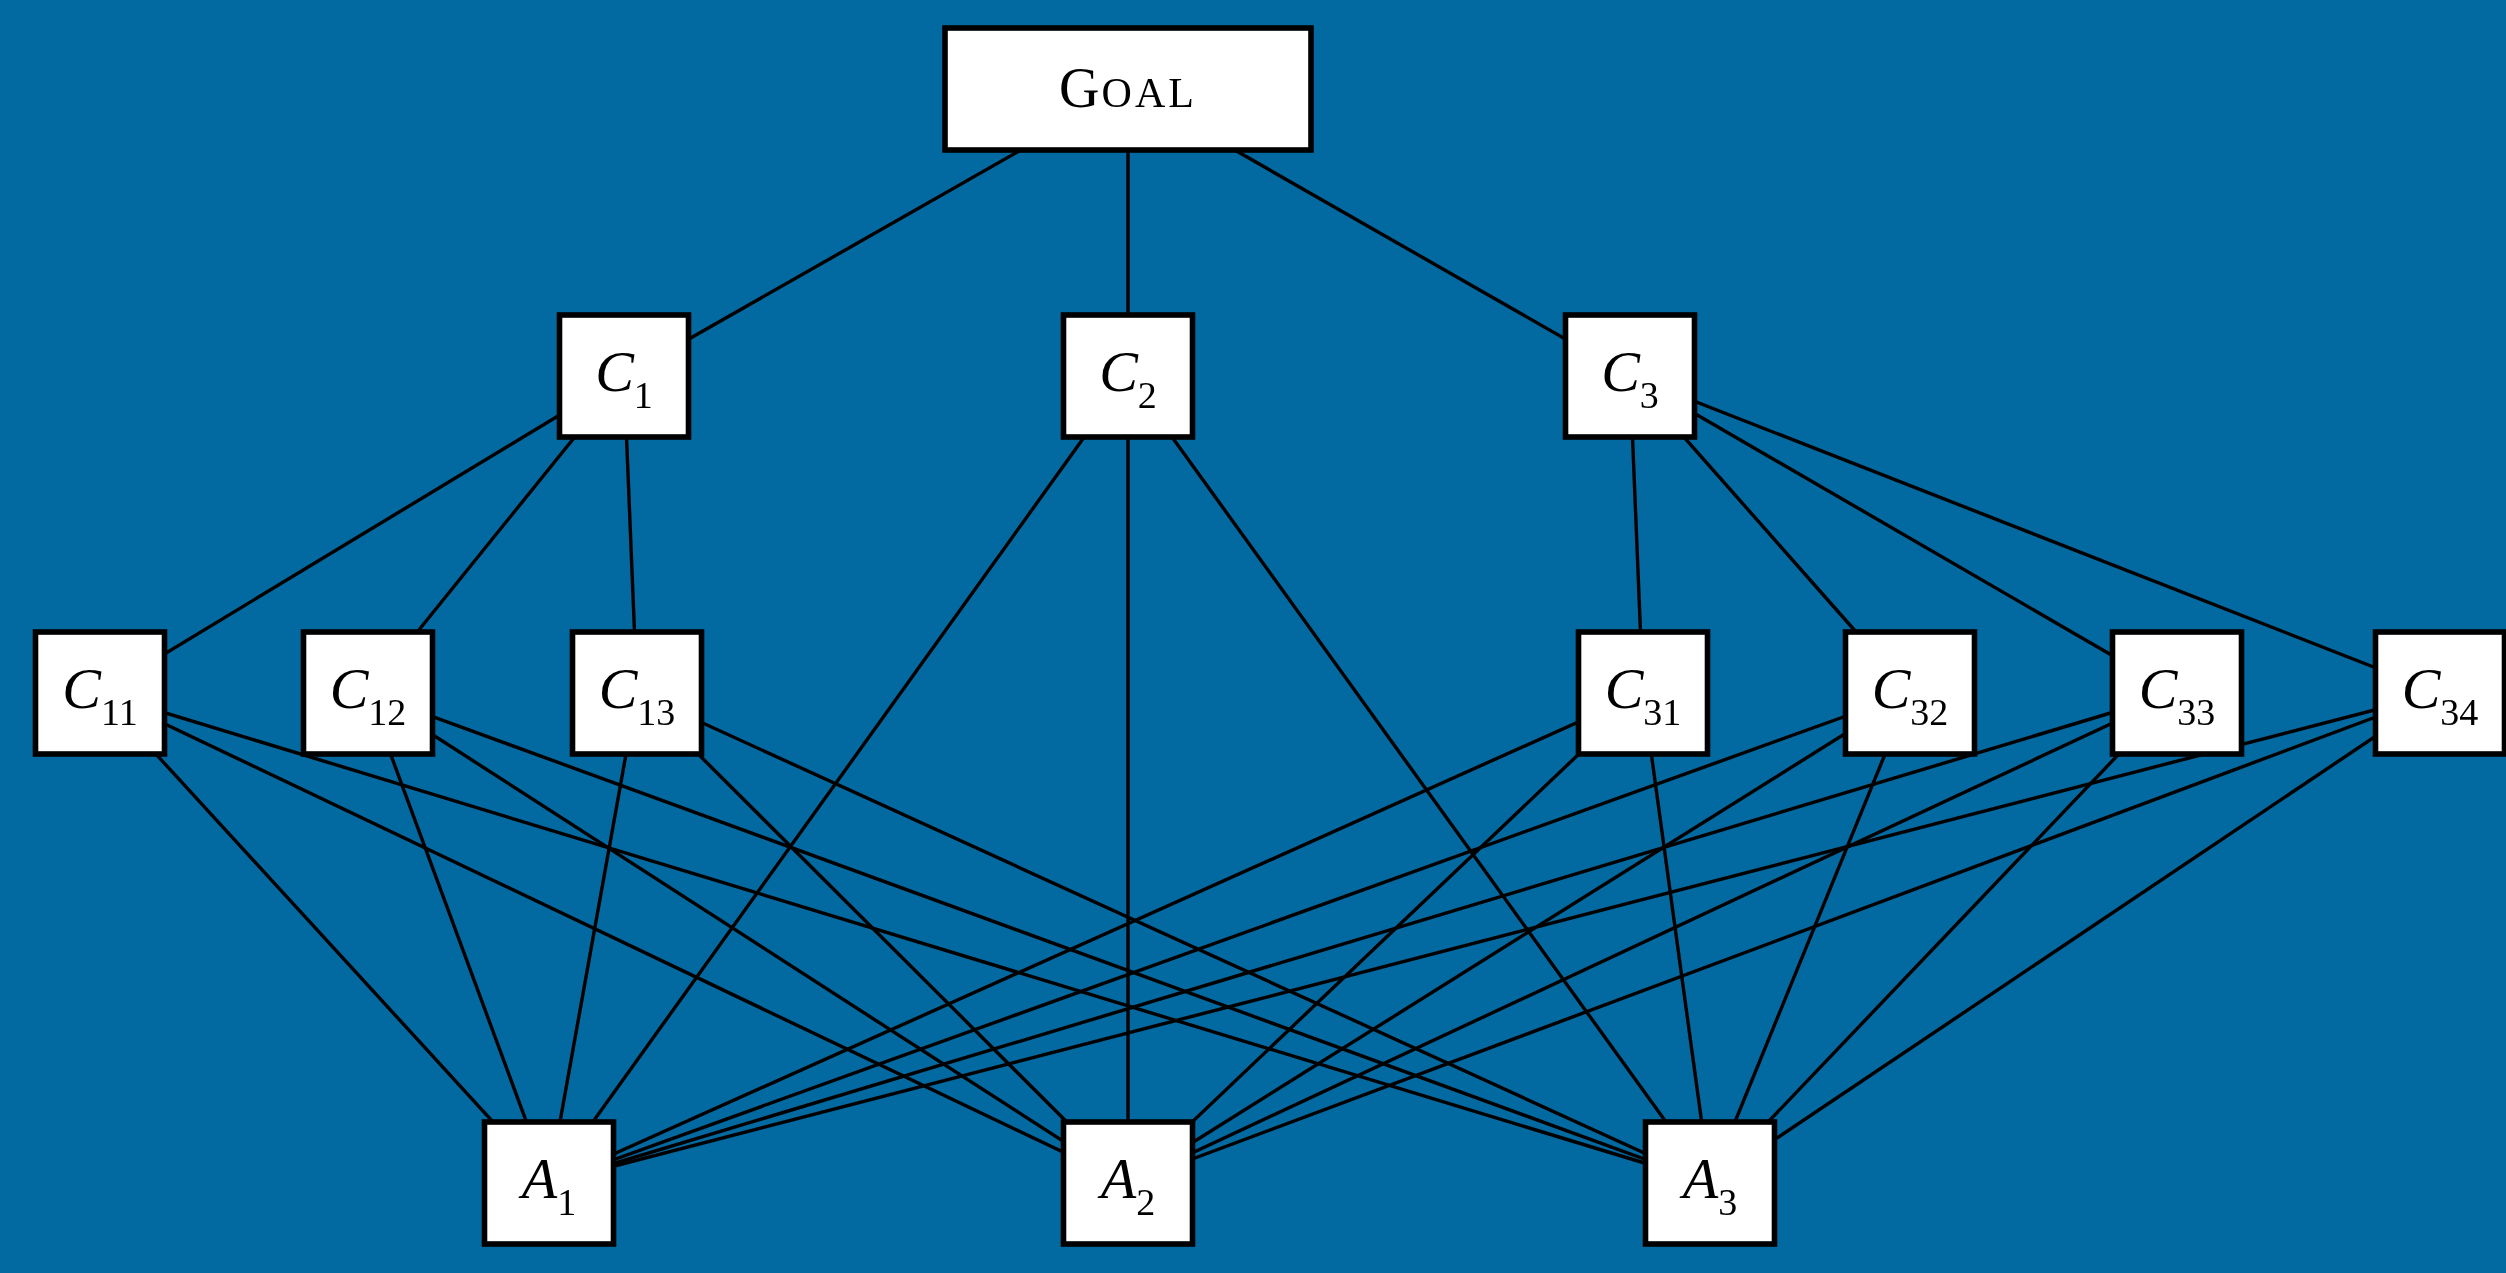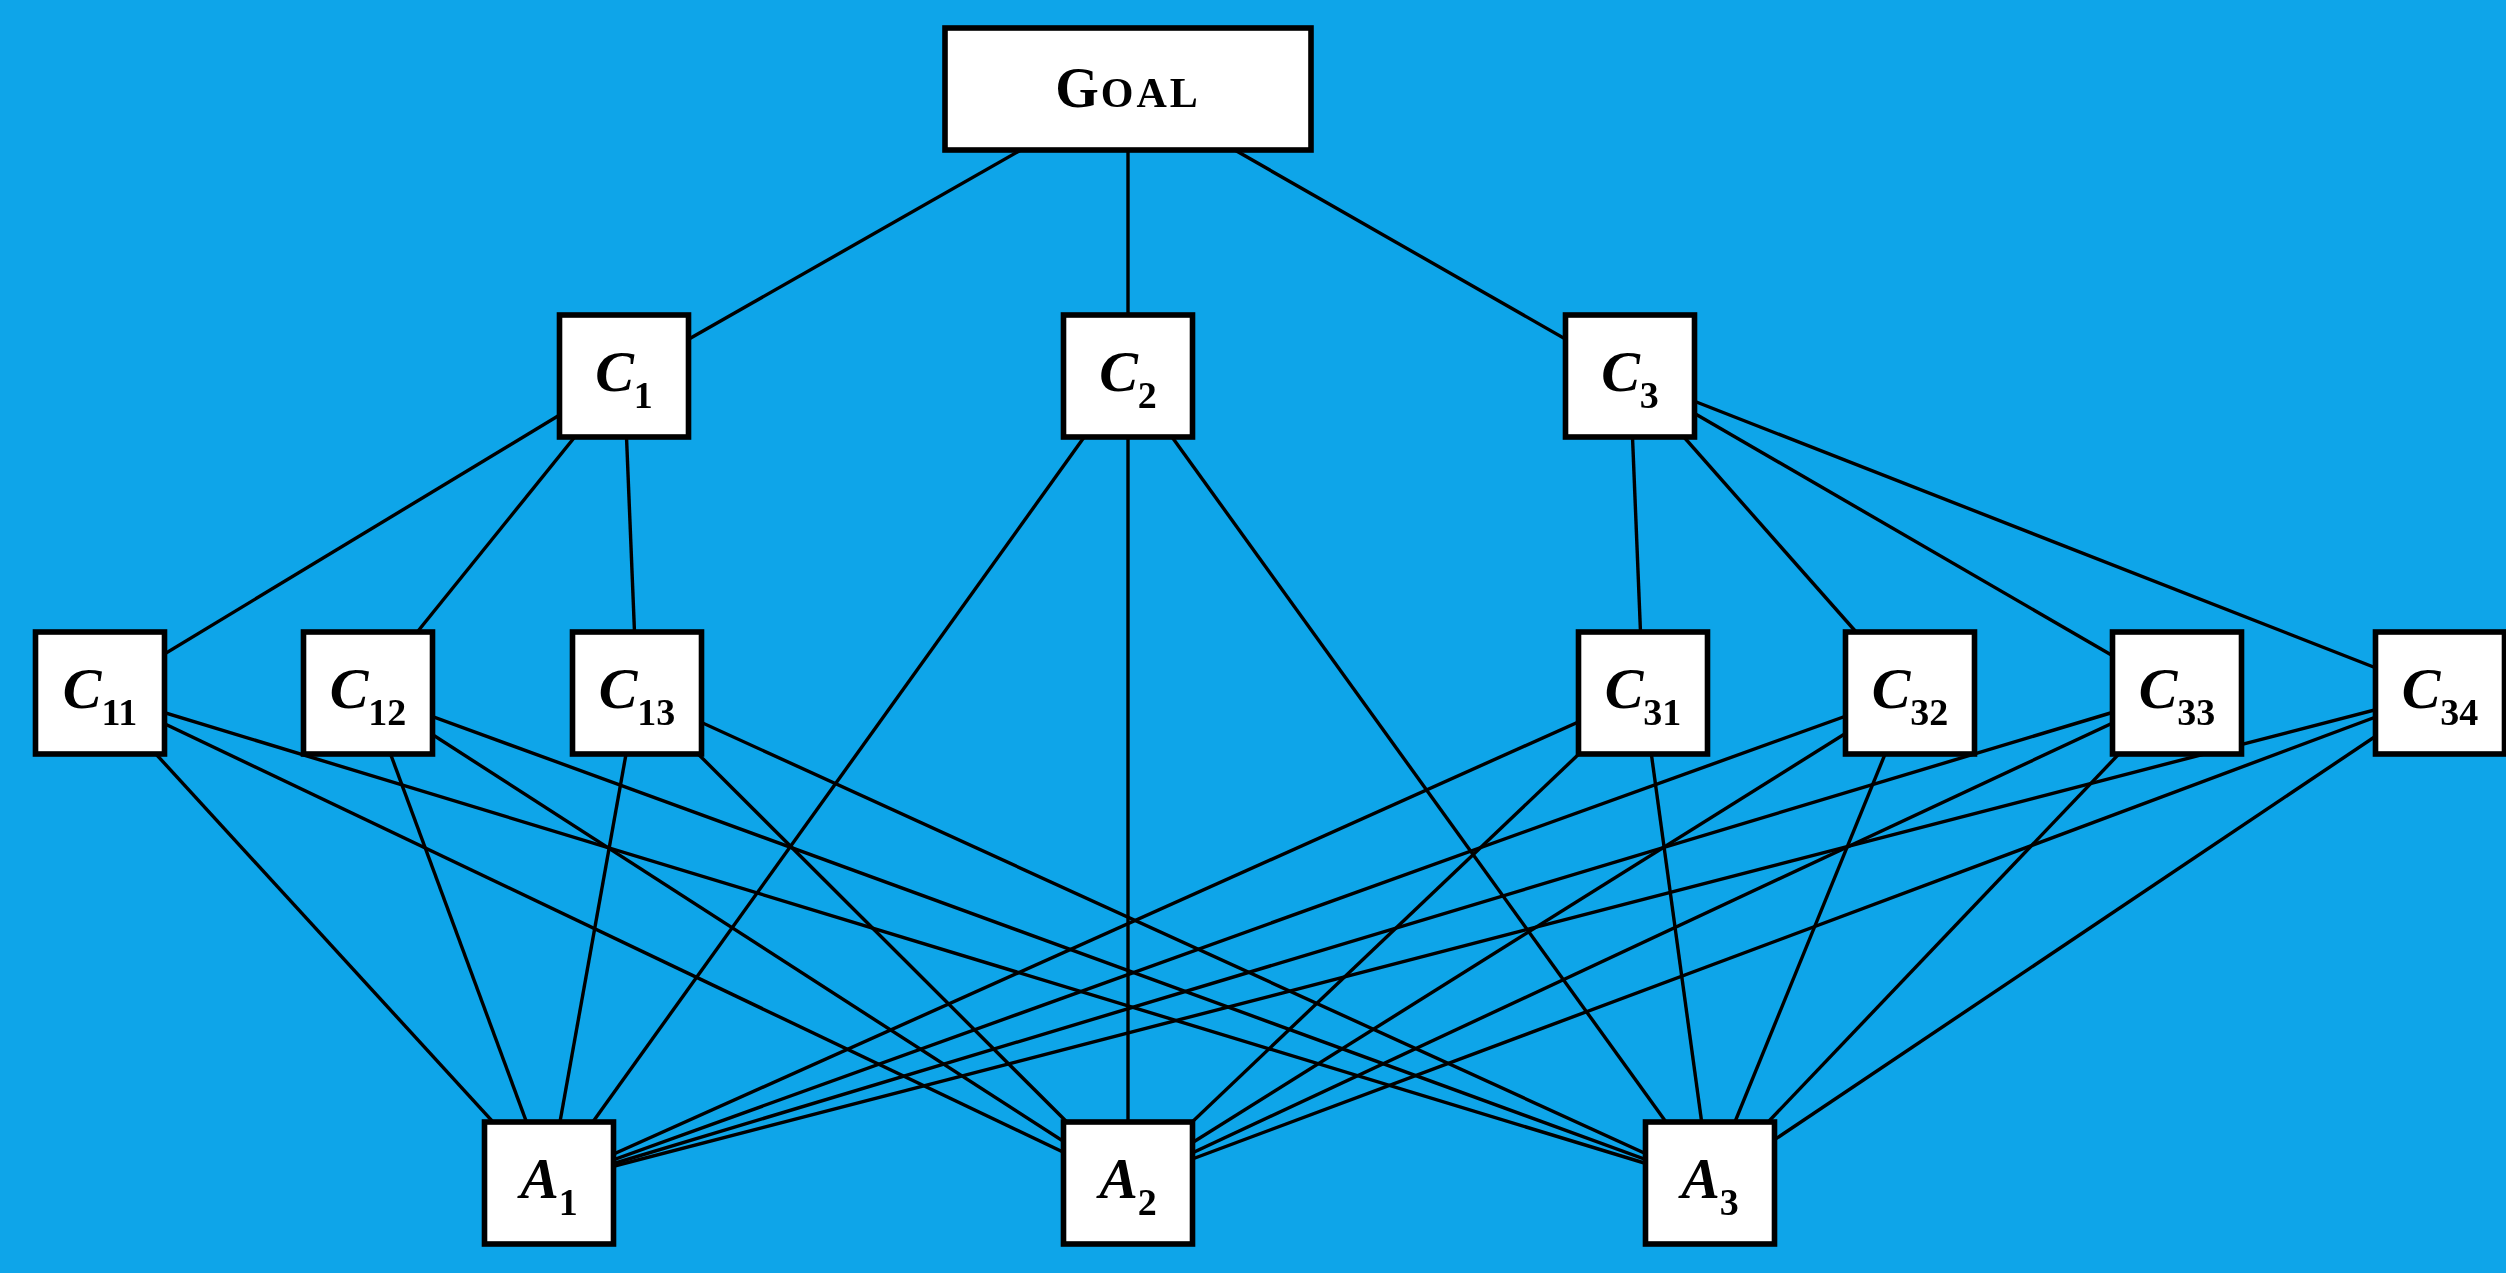--- a/index.html
+++ b/index.html
@@ -3,23 +3,22 @@
 <meta charset="utf-8">
 <style>
   html, body {
     margin: 0;
     padding: 0;
     background: #ffffff;
   }
   .diagram-wrap {
     width: 2506px;
     height: 1273px;
-    background: #0ea5e9;
+    background: #0369a1;
     overflow: hidden;
-    font-weight: bold;
   }
   svg {
     display: block;
     font-family: "Liberation Serif", "DejaVu Serif", serif;
   }
   text {
     fill: #000000;
     user-select: none;
   }
 </style>

